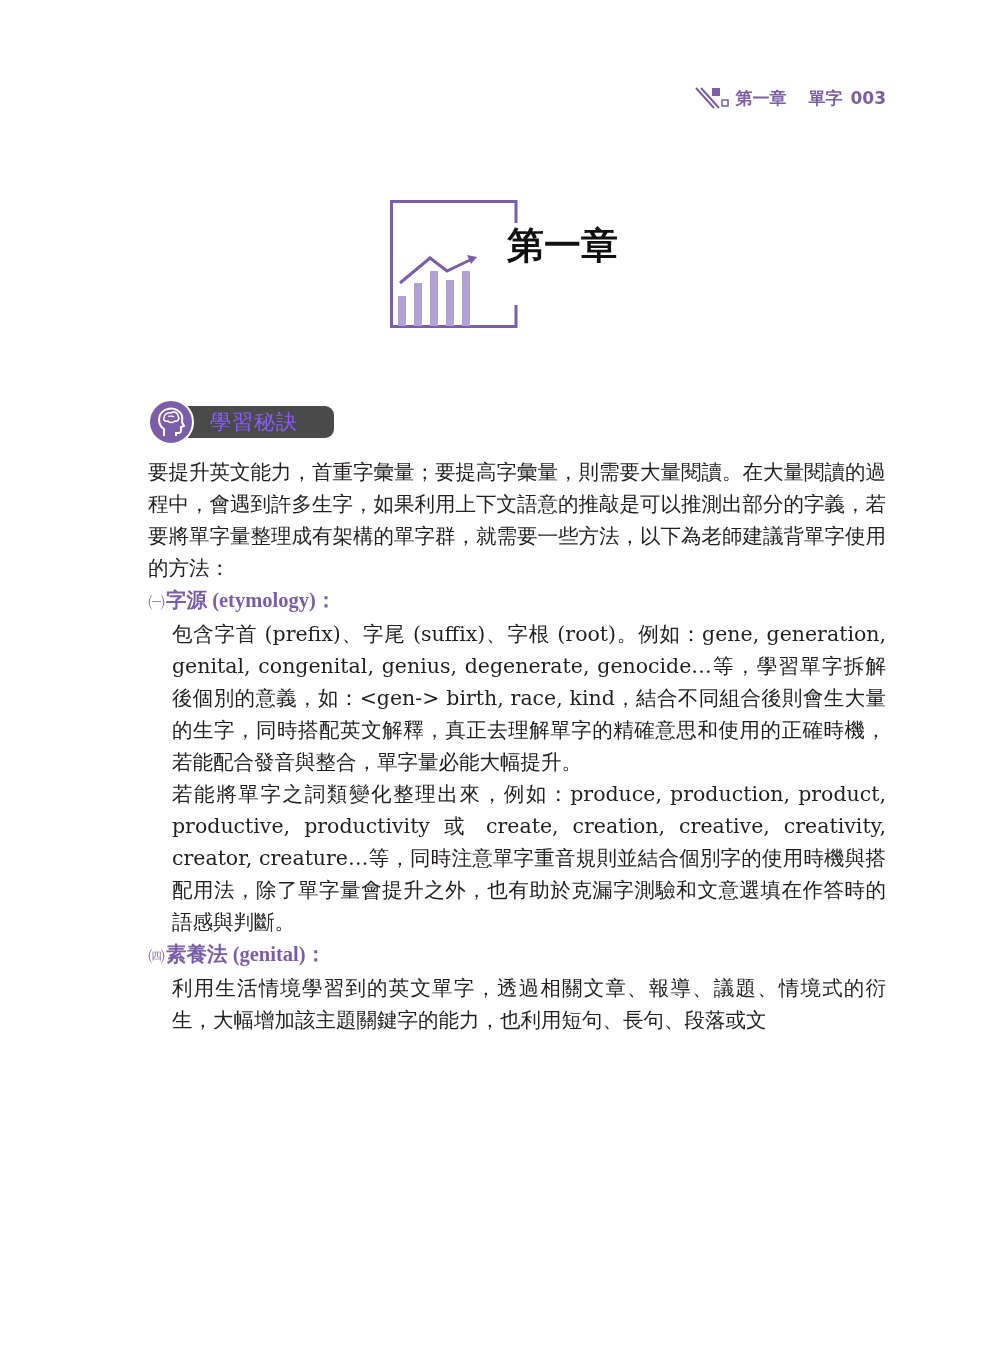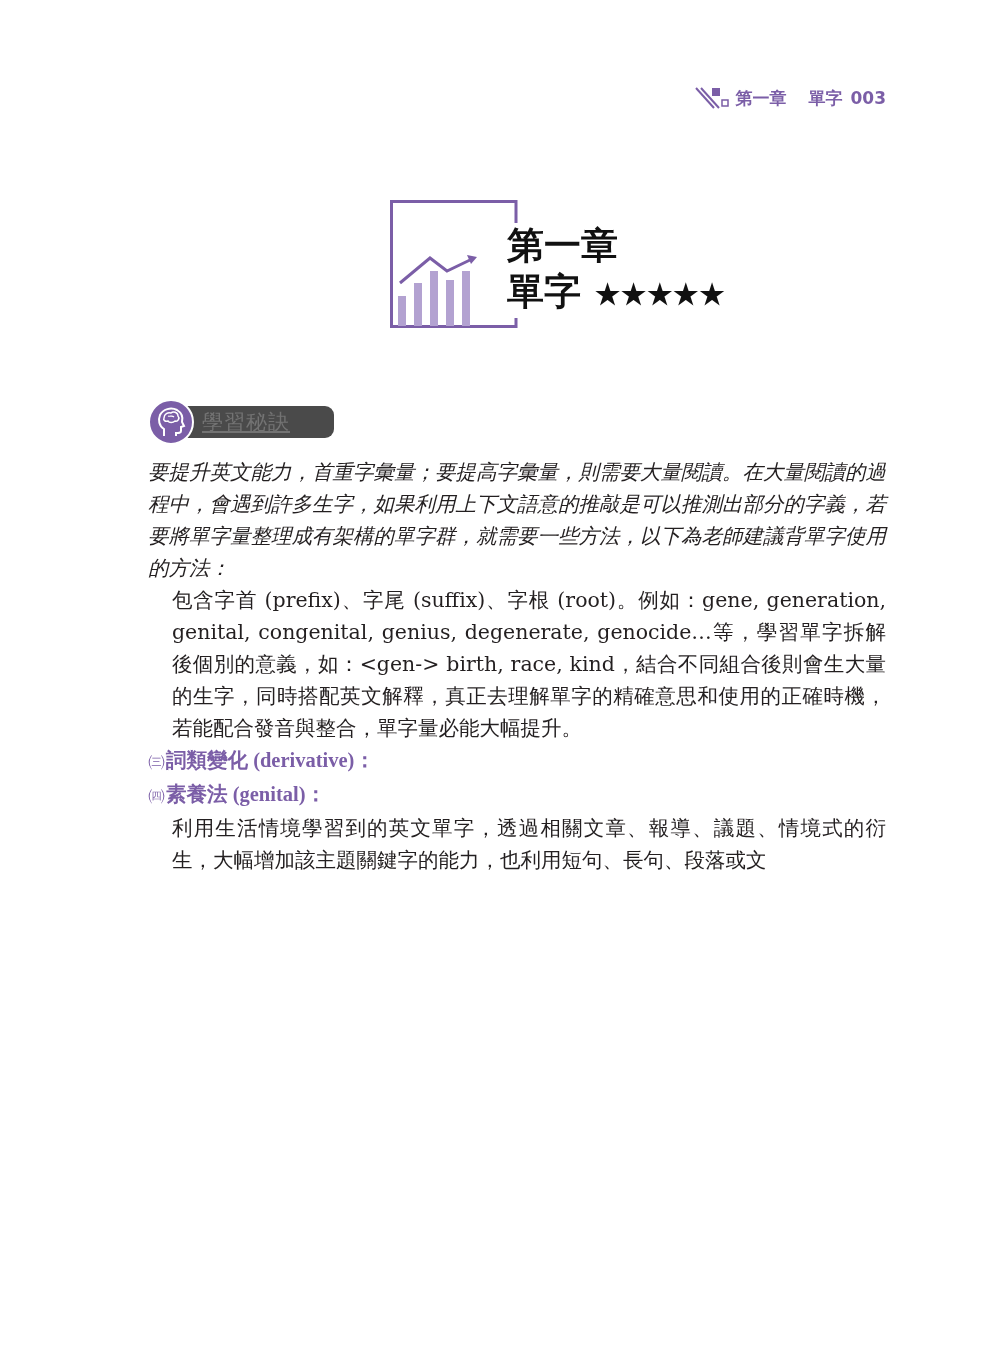--- a/index.html
+++ b/index.html
@@ -18,27 +18,27 @@
   .chapter-box svg { position: absolute; left: 0; top: 0; }
   .chapter-title { position: absolute; left: 503px; top: 223px; font-family: "Liberation Serif", "DejaVu Serif", serif;
          font-weight: bold; font-size: 37px; line-height: 46px; color: #111; background: #fff; padding: 0 4px; }
   .chapter-title .stars { font-size: 28px; margin-left: 14px; letter-spacing: 1px; }
 
   
   .tips { position: absolute; left: 148px; top: 399px; height: 46px; display: flex; align-items: center; }
   .tips .pill { position: absolute; left: 30px; top: 7px; width: 156px; height: 32px; background: #4a4a4a; border-radius: 0 9px 9px 0; }
   .tips .circle { position: relative; width: 46px; height: 46px; border-radius: 50%; background: #7b5ea7;
          border: 2px solid #fff; box-sizing: border-box; z-index: 2; display: flex; align-items: center; justify-content: center; }
-  .tips .label { position: relative; z-index: 2; color: #737373; font-family: "DejaVu Sans", "Liberation Sans", sans-serif;
-         font-size: 21px; margin-left: 8px; letter-spacing: 1px; text-decoration: underline; }
+  .tips .label { position: relative; z-index: 2; color: #8b5cf6; font-family: "DejaVu Sans", "Liberation Sans", sans-serif;
+         font-size: 21px; margin-left: 16px; letter-spacing: 1px; }
 
   
   .content { position: absolute; left: 148px; top: 456px; width: 738px; font-size: 20.5px; line-height: 32px; }
   .content p { margin: 0; text-align: justify; text-align-last: left; }
-  .intro { text-indent: 0; font-style: italic; }
+  .intro { text-indent: 0; }
   .item-head { color: #7b5ea7; font-weight: bold; font-family: "Liberation Serif", "DejaVu Serif", serif; }
   .item-head .num { font-weight: normal; font-size: 17px; margin-right: 1px; }
   .item-body { padding-left: 24px; }
 </style>
 </head>
 <body>
 
 <div class="running-header">
   <svg class="deco" viewBox="0 0 36 24">
     <line x1="2" y1="2" x2="20" y2="22" stroke="#7b5ea7" stroke-width="2"></line>
@@ -58,46 +58,46 @@
     <rect x="24" y="83" width="8" height="43" fill="#b3a2d1"></rect>
     <rect x="40" y="71" width="8" height="55" fill="#b3a2d1"></rect>
     <rect x="56" y="80" width="8" height="46" fill="#b3a2d1"></rect>
     <rect x="72" y="71" width="8" height="55" fill="#b3a2d1"></rect>
     <polyline points="10,83 40,58 57,71 80,60" fill="none" stroke="#7b5ea7" stroke-width="3"></polyline>
     <polygon points="87,57 77,55 81,64" fill="#7b5ea7"></polygon>
   </svg>
 </div>
 <div class="chapter-title">
   <div>第一章</div>
-  <div><span>單字</span><span class="stars">★★★★★</span></div>
 </div>
 
 <div class="tips">
   <div class="pill"></div>
   <div class="circle">
     <svg width="34" height="34" viewBox="0 0 34 34">
       <path d="M10 31 L10 24 C5 21 4 15 6 10 C9 4 17 2 23 5 C28 8 29 13 28 17 L30 21 L27 22 L27 26 C27 28 25 28 22 28 L22 31" fill="none" stroke="#fff" stroke-width="2"></path>
       <path d="M10 13 C10 9 14 7 17 8 C19 6 24 7 24 11 C26 13 24 17 21 16 C19 18 15 18 14 16 C11 17 9 15 10 13 Z" fill="none" stroke="#fff" stroke-width="1.5"></path>
       <path d="M14 11 C16 12 18 10 20 12" fill="none" stroke="#fff" stroke-width="1.2"></path>
     </svg>
   </div>
   <span class="label">學習秘訣</span>
 </div>
 
 <div class="content">
   <p class="intro">要提升英文能力，首重字彙量；要提高字彙量，則需要大量閱讀。在大量閱讀的過程中，會遇到許多生字，如果利用上下文語意的推敲是可以推測出部分的字義，若要將單字量整理成有架構的單字群，就需要一些方法，以下為老師建議背單字使用的方法：</p>
 
   <div>
+    <div class="item-head"><span class="num">㈠</span><span>字源 (etymology)：</span></div>
     <p class="item-body">包含字首 (prefix)、字尾 (suffix)、字根 (root)。例如：gene, generation, genital, congenital, genius, degenerate, genocide…等，學習單字拆解後個別的意義，如：&lt;gen-&gt; birth, race, kind，結合不同組合後則會生大量的生字，同時搭配英文解釋，真正去理解單字的精確意思和使用的正確時機，若能配合發音與整合，單字量必能大幅提升。</p>
   </div>
 
   <div>
   </div>
 
   <div>
-    <div class="item-head"><span class="num">㈢</span><span>詞類變化 (derivative)：</span></div>
+    <p class="item-body">若能將單字之詞類變化整理出來，例如：produce, production, product, productive, productivity 或 create, creation, creative, creativity, creator, creature…等，同時注意單字重音規則並結合個別字的使用時機與搭配用法，除了單字量會提升之外，也有助於克漏字測驗和文意選填在作答時的語感與判斷。</p>
   </div>
 
   <div>
     <div class="item-head"><span class="num">㈣</span><span>素養法 (genital)：</span></div>
     <p class="item-body">利用生活情境學習到的英文單字，透過相關文章、報導、議題、情境式的衍生，大幅增加該主題關鍵字的能力，也利用短句、長句、段落或文</p>
   </div>
 </div>
 
 </body></html>

